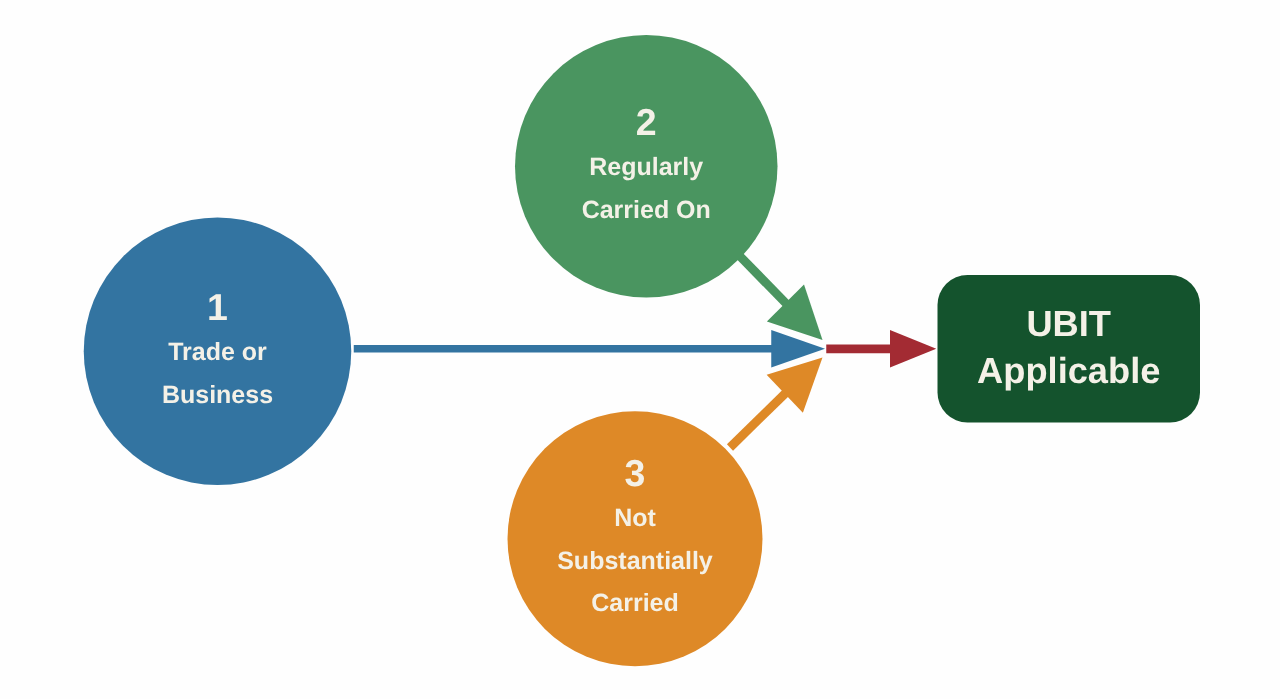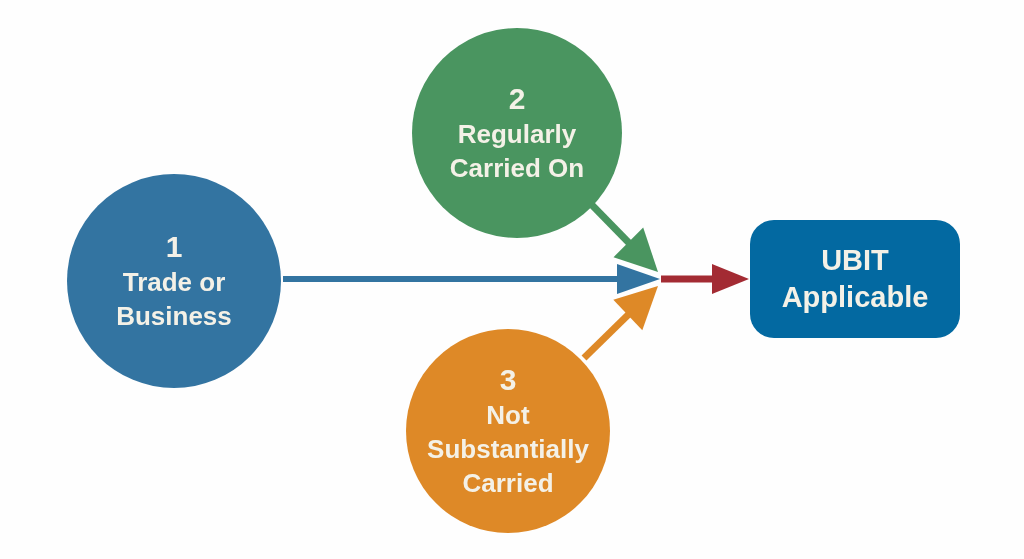--- a/index.html
+++ b/index.html
@@ -28,21 +28,21 @@
     justify-content: center;
     text-align: center;
     color: #f4f1e7;
   }
   .node-circle .num {
     font-size: 30px;
     font-weight: 700;
     line-height: 36px;
   }
   .node-circle .lbl {
-    font-size: 26px;
+    font-size: 20px;
     font-weight: 700;
     line-height: 34px;
     white-space: pre-line;
   }
   .circle-trade  { left: 67px;  top: 174px; width: 214px; height: 214px; }
   .circle-reg    { left: 412px; top: 28px;  width: 210px; height: 210px; }
   .circle-notsub { left: 406px; top: 329px; width: 204px; height: 204px; }
   .result-box {
     position: absolute;
     left: 750px; top: 220px;
@@ -93,18 +93,18 @@
 Carried On</div>
   </div>
 
   <div class="node-circle circle-notsub" style="background: rgb(222, 137, 39);">
     <div class="num">3</div>
     <div class="lbl">Not
 Substantially
 Carried</div>
   </div>
 
-  <div class="result-box" style="background: #0369a1;">
+  <div class="result-box" style="background: #14532d;">
     <div class="lbl">UBIT
 Applicable</div>
   </div>
 
 </div>
 
 </body></html>

